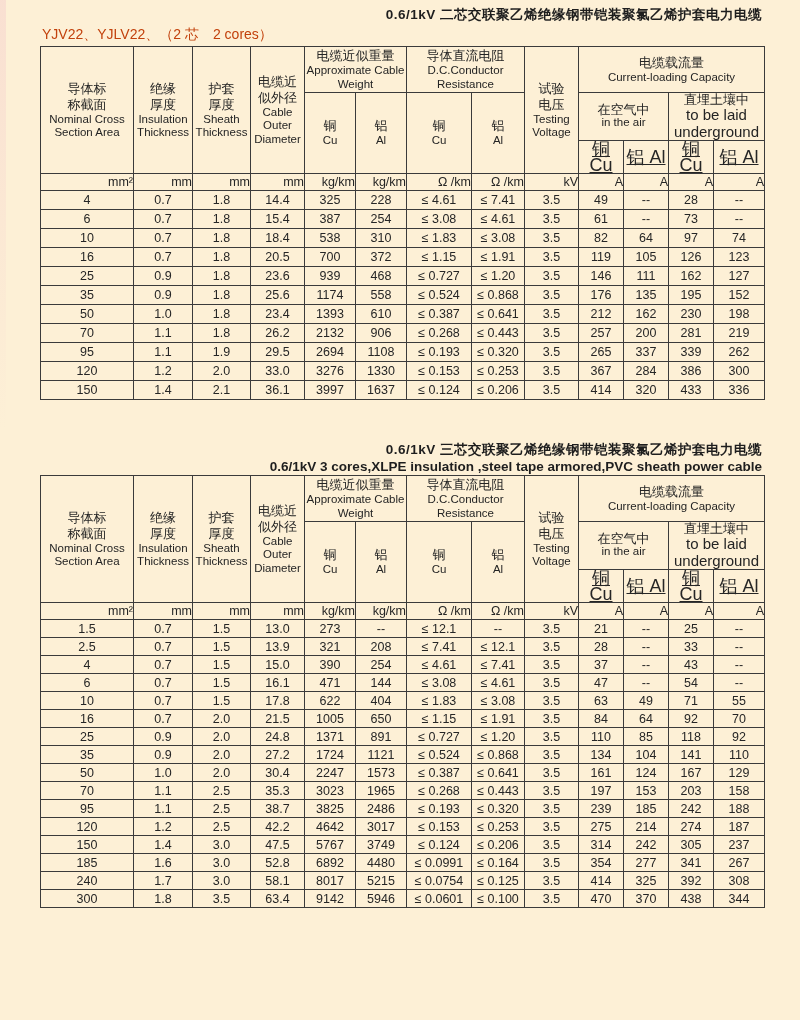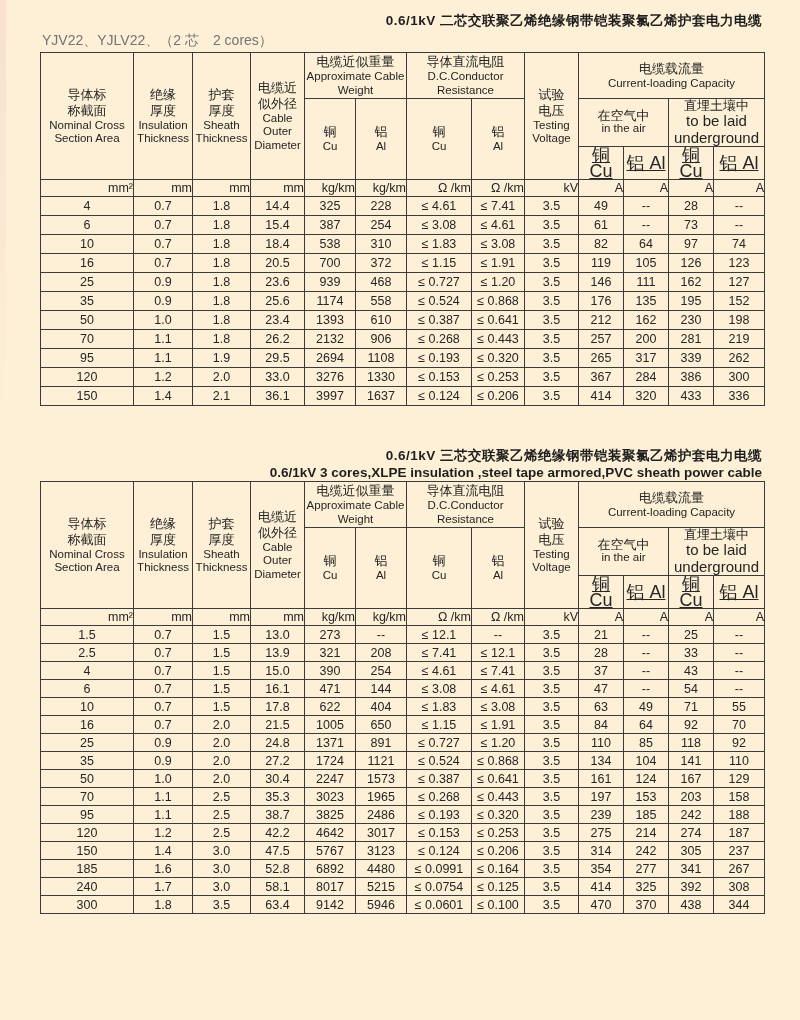--- a/index.html
+++ b/index.html
@@ -9,31 +9,31 @@
     font-family:"Liberation Sans","DejaVu Sans",sans-serif;
     color:#262626;
     position:relative;
     overflow:hidden;
   }
   .edge-strip {
     position:absolute; left:0; top:0; width:6px; height:430px;
     background:linear-gradient(180deg, rgba(246,210,206,0.55), rgba(253,240,214,0));
   }
   .sec { position:relative; }
-  .sec1 { padding-top:12px; }
+  .sec1 { padding-top:6px; }
   .sec2 { margin-top:41px; }
   .title-zh, .title-en {
     text-align:right; padding-right:38px;
     font-size:13.5px; font-weight:bold; line-height:17px;
     color:#1e1e1e; white-space:nowrap;
   }
   .title-zh { letter-spacing:0.5px; }
   .model-line {
     margin:2px 12px 3px 42px;
-    font-size:14px; line-height:18px; color:#737373;
+    font-size:14px; line-height:18px; color:#c2410c;
   }
   table.spec {
     border-collapse:collapse; table-layout:fixed;
     margin-left:40px; width:724px;
     background:transparent;
   }
   .spec th, .spec td {
     border:1px solid #3B3B3B;
     text-align:center; vertical-align:middle;
     padding:0; font-weight:normal; overflow:hidden;
@@ -290,21 +290,21 @@
             <td>95</td>
             <td>1.1</td>
             <td>1.9</td>
             <td>29.5</td>
             <td>2694</td>
             <td>1108</td>
             <td>≤ 0.193</td>
             <td>≤ 0.320</td>
             <td>3.5</td>
             <td>265</td>
-            <td>317</td>
+            <td>337</td>
             <td>339</td>
             <td>262</td>
           </tr>
           <tr>
             <td>120</td>
             <td>1.2</td>
             <td>2.0</td>
             <td>33.0</td>
             <td>3276</td>
             <td>1330</td>
@@ -623,21 +623,21 @@
             <td>214</td>
             <td>274</td>
             <td>187</td>
           </tr>
           <tr>
             <td>150</td>
             <td>1.4</td>
             <td>3.0</td>
             <td>47.5</td>
             <td>5767</td>
-            <td>3123</td>
+            <td>3749</td>
             <td>≤ 0.124</td>
             <td>≤ 0.206</td>
             <td>3.5</td>
             <td>314</td>
             <td>242</td>
             <td>305</td>
             <td>237</td>
           </tr>
           <tr>
             <td>185</td>

